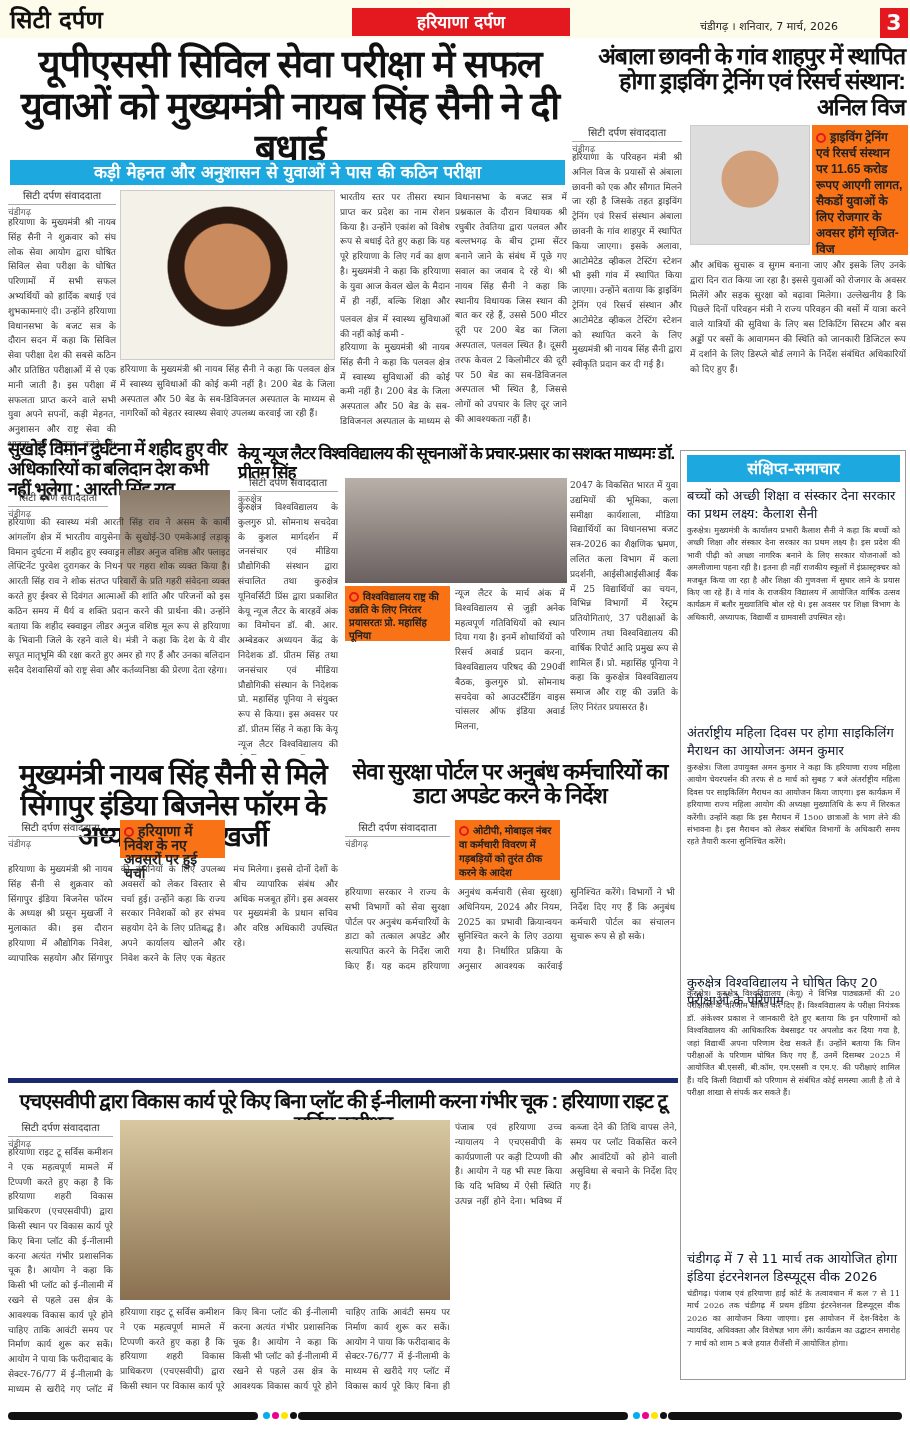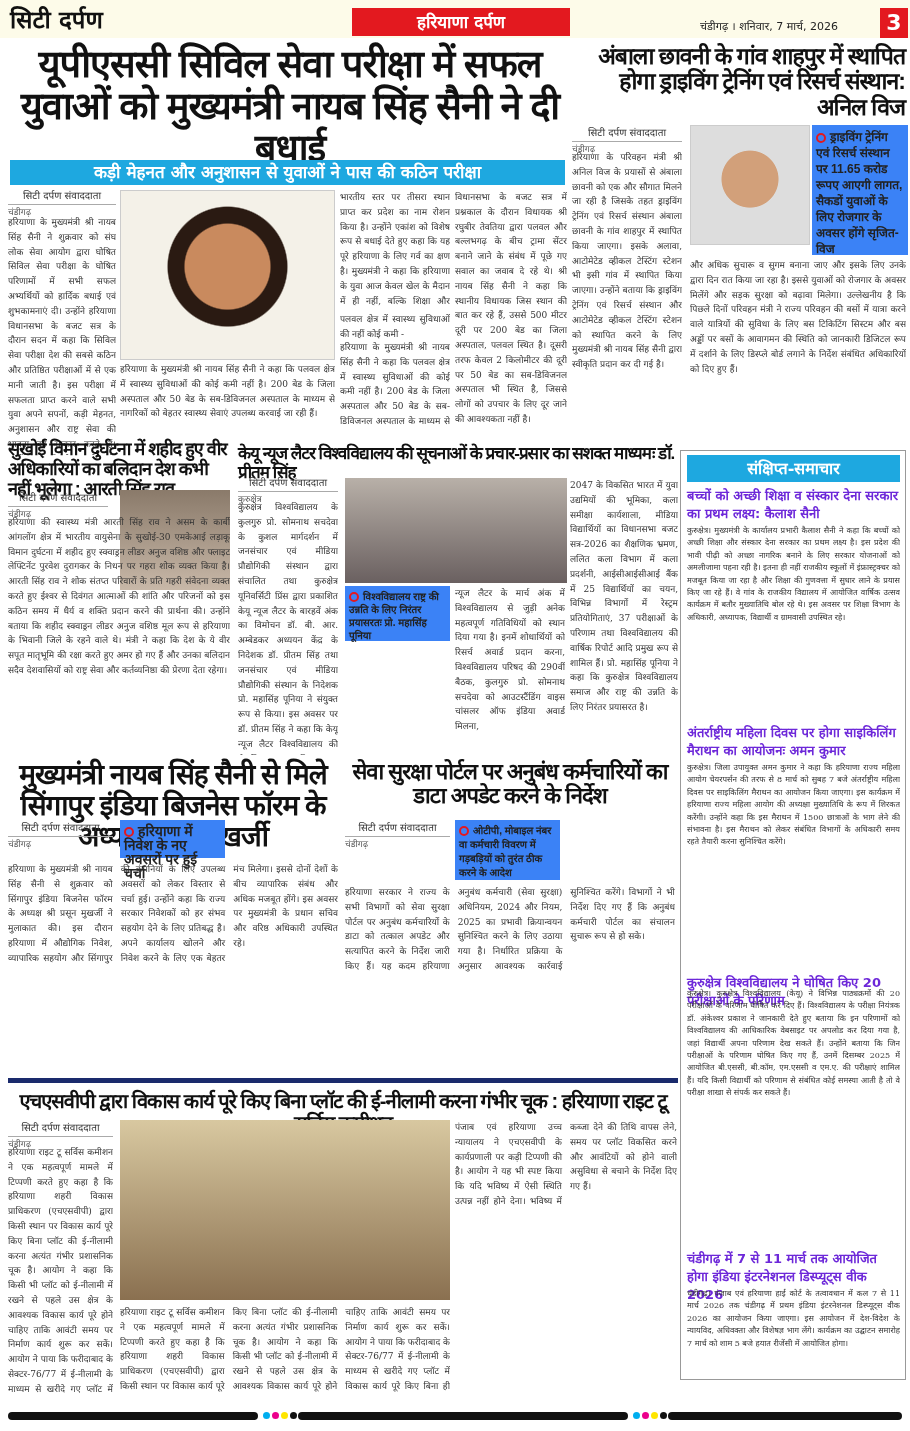--- a/index.html
+++ b/index.html
@@ -13,26 +13,26 @@
 .hl{font-family:"Liberation Sans",sans-serif;font-weight:bold;color:#111;line-height:1.1;letter-spacing:-1px}
 .h-main{left:10px;top:44px;width:560px;font-size:38px;text-align:center}
 .subbar{left:10px;top:160px;width:555px;height:25px;background:#1ea8e0;color:#fff;font-weight:bold;font-size:17px;text-align:center;line-height:25px}
 .h-right{left:575px;top:44px;width:330px;font-size:23px;text-align:right}
 .byline{font-size:10px;color:#333;text-align:center;border-bottom:1px solid #aaa;padding-bottom:2px}
 .placeline{font-size:9px;color:#555;}
 .text{font-family:"DejaVu Serif",serif;font-size:9px;line-height:14.8px;color:#333;text-align:justify;overflow:hidden}
 .photo{background:#ddd;overflow:hidden}
 .photo-cm{left:120px;top:190px;width:215px;height:170px;background:radial-gradient(circle at 50% 45%,#c98a5e 0 30%,#2a1a12 31% 42%,#f4f1e8 43%);border:1px solid #ccc}
 .photo-vij{left:690px;top:125px;width:120px;height:120px;background:radial-gradient(circle at 50% 45%,#d2a07a 0 32%,#ddd 33%);border:1px solid #ccc}
-.callout{background:#3b82f6;font-family:"Liberation Sans",sans-serif;font-weight:bold;font-size:12px;line-height:16px;color:#222;padding:4px}
+.callout{background:#f97316;font-family:"Liberation Sans",sans-serif;font-weight:bold;font-size:12px;line-height:16px;color:#222;padding:4px}
 .bullet{display:inline-block;width:10px;height:10px;border:2px solid #e3191f;border-radius:50%;margin-right:4px;vertical-align:middle}
 .rule{background:#1a2a6c}
 .sidebar{left:680px;top:450px;width:226px;height:930px;border:1px solid #999}
 .side-title{left:687px;top:455px;width:213px;height:27px;background:#1ea8e0;color:#fff;font-weight:bold;font-size:16px;text-align:center;line-height:27px}
-.side-h{font-family:"DejaVu Sans",sans-serif;font-weight:bold;font-size:13px;line-height:18px;color:#6d28d9}
+.side-h{font-family:"DejaVu Sans",sans-serif;font-weight:normal;font-size:13px;line-height:18px;color:#0f172a}
 .regbar{top:1412px;height:8px;background:#111;border-radius:4px}
 .dot{top:1412px;width:7px;height:7px;border-radius:50%}
 </style>
 </head>
 <body>
 
 <div class="abs masthead"></div>
 <div class="abs logo">सिटी दर्पण</div>
 <div class="abs section-badge">हरियाणा दर्पण</div>
 <div class="abs dateline">चंडीगढ़ । शनिवार, 7 मार्च, 2026</div>

